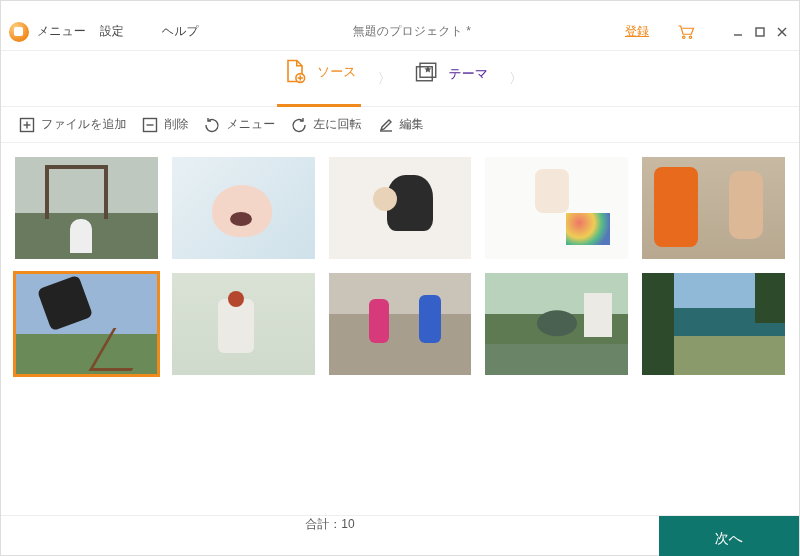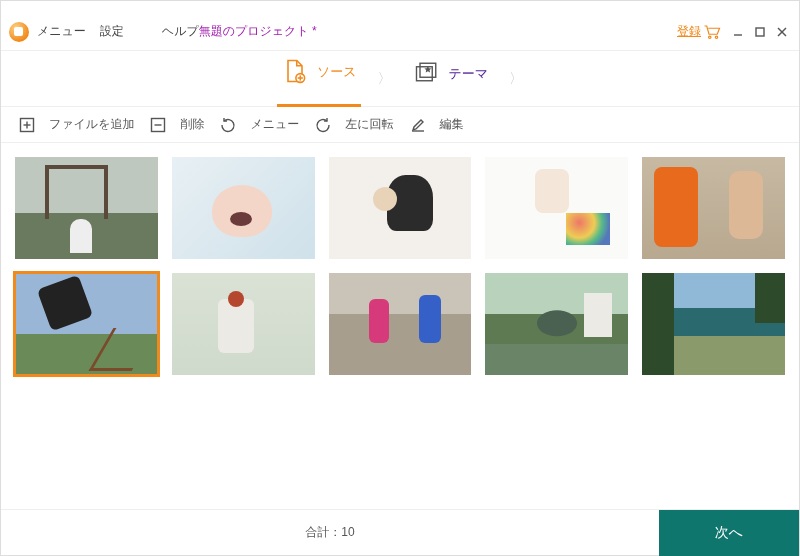--- a/index.html
+++ b/index.html
@@ -6,37 +6,37 @@
   html, body { width: 800px; height: 556px; font-family: "Meiryo", "Yu Gothic", sans-serif; font-size: 12px; color: #444; background: #fff; overflow: hidden; }
   .app { width: 800px; height: 556px; display: flex; flex-direction: column; border: 1px solid #ddd; }
 
   
   .menubar { height: 38px; display: flex; align-items: center; padding: 0 8px; border-bottom: 1px solid #eee; margin-top: 12px; }
   .app-logo { width: 20px; height: 20px; border-radius: 50%; background: radial-gradient(circle at 35% 30%, #ffd080, #f08a1d 70%); margin-right: 8px; position: relative; }
   .app-logo::after{content:"";position:absolute;inset:5px 6px 6px 5px;background:#fff;border-radius:2px;}
   .menu-items { display: flex; gap: 14px; }
   .menu-items span { cursor: default; }
   .menu-items .help { margin-left: 24px; text-align: right; }
-  .title-center { flex:1; color:#a21caf; }
-  .right-controls { display: flex; align-items: center; gap: 2px; color:#777; }
+  .title-center { flex:1; text-align: center; color:#737373; }
+  .right-controls { display: flex; align-items: center; gap: 28px; color:#777; }
   .register { color: #f08a1d; text-decoration: underline; }
   .cart-icon svg, .win-btn svg { display:block; }
   .win-btns { display:flex; gap:4px; margin-left:6px;}
   .win-btn { width:18px; height:16px; display:flex; align-items:center; justify-content:center; cursor:default; }
 
   
   .steps { height: 56px; display:flex; align-items:center; justify-content:center; gap: 17px; border-bottom: 1px solid #eee; }
   .step { display:flex; align-items:center; gap:8px; color:#4c1d95; padding: 6px 4px 16px; cursor:pointer; }
   .step.active { color:#f08a1d; border-bottom:3px solid #f08a1d; }
   .step .label { font-size:13px; }
   .chev { color:#ccc; font-size:14px; }
 
   
   .toolbar { height: 36px; display:flex; align-items:center; gap: 16px; padding: 0 18px; border-bottom: 1px solid #eee; color:#555; }
-  .tbtn { display:flex; align-items:center; gap:14px; cursor:pointer; }
+  .tbtn { display:flex; align-items:center; gap:6px; cursor:pointer; }
   .tbtn svg { stroke:#555; }
 
   
   .gallery { flex:1; padding: 14px 14px 0 14px; overflow:auto; }
   .grid { display:grid; grid-template-columns: repeat(5, 1fr); gap: 14px; }
   .thumb { width: 100%; aspect-ratio: 140/100; background:#888; position:relative; overflow:hidden; }
   .thumb.selected { outline:3px solid #f08a1d; outline-offset:-1px; }
 
   
   .t1 { background: linear-gradient(#bfc8bf 55%, #6a7a5e 55%); }
@@ -73,21 +73,21 @@
 
   .t9 { background:linear-gradient(#b9d2bc 40%,#5e7a52 40% 70%,#6a8468 70%);}
   .t9::before{content:"";position:absolute;left:50%;top:44%;width:40px;height:26px;background:#4a6050;border-radius:50%;transform:translate(-50%,-30%);}
   .t9::after{content:"";position:absolute;right:16px;top:20px;width:28px;height:44px;background:#eceae4;}
 
   .t10 { background:linear-gradient(#8fb9d6 34%, #2a6a6e 34% 62%, #8a9a6a 62%);}
   .t10::before{content:"";position:absolute;left:0;top:0;width:32px;height:100%;background:#2d4a2a;}
   .t10::after{content:"";position:absolute;right:0;top:0;width:30px;height:50px;background:#2d4a2a;}
 
   
-  .footer { height: 46px; border-top:1px solid #eee; display:flex; align-items:center; }
+  .footer { height: 40px; border-top:1px solid #eee; display:flex; }
   .total { flex:1; text-align:center; color:#555; }
   .next-btn { width:140px; height:46px; background:#0f766e; color:#fff; display:flex; align-items:center; justify-content:center; font-size:14px; cursor:pointer; }
 </style>
 </head>
 <body>
 
 <div class="app">
 
   <div class="menubar">
     <div class="app-logo"></div>

